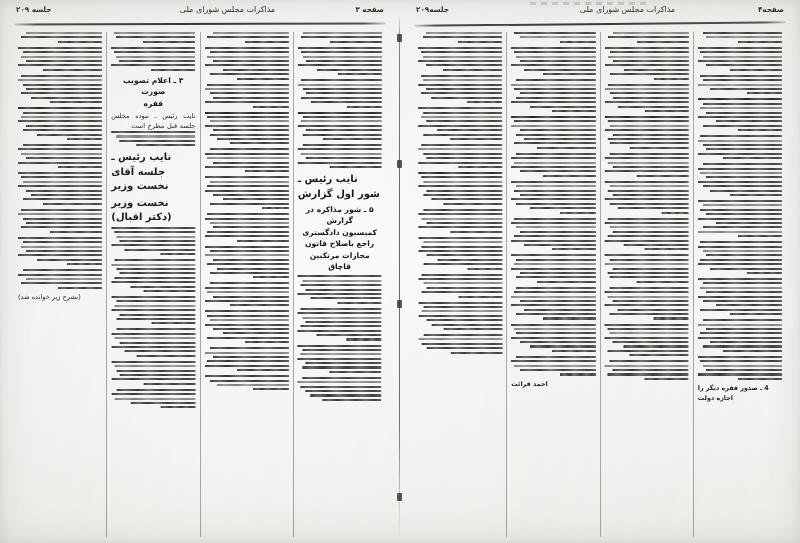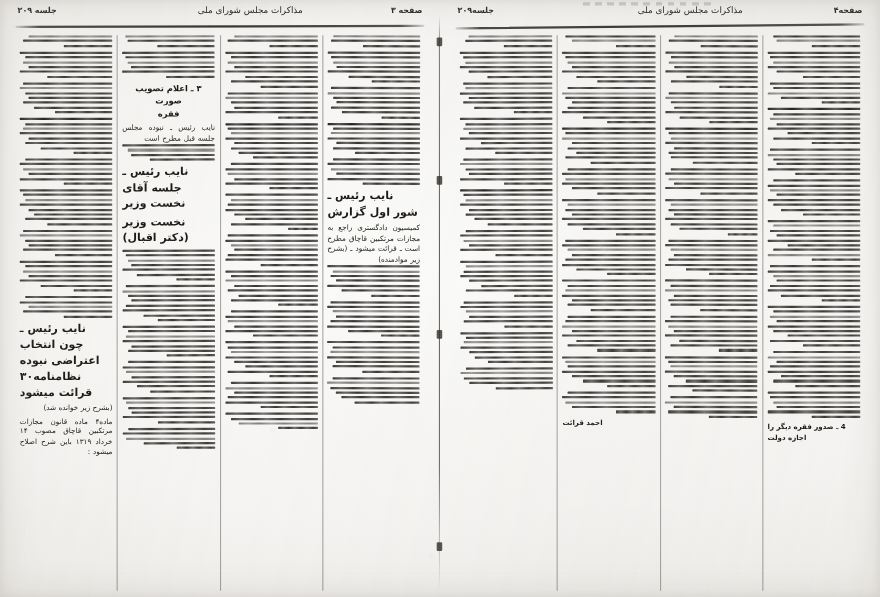--- a/index.html
+++ b/index.html
@@ -211,21 +211,21 @@
     font-size: 10px;
     font-weight: 700;
     color: #1d1a16;
     text-align: left;
     line-height: 1.45;
     margin: 2px 0;
   }
   .txt-center {
     font-size: 6.6px;
     color: #232019;
-    text-align: right;
+    text-align: left;
     line-height: 1.45;
     margin: 2px 0;
   }
   .sig {
     font-size: 6.4px;
     font-weight: 700;
     color: #1d1a16;
     text-align: left;
     line-height: 1.5;
     margin-top: 3px;
@@ -722,22 +722,28 @@
               <i class="ln w94"></i>
                 <i class="ln w100"></i>
                 <i class="ln w97 faint"></i>
               <i class="ln w90"></i>
                 <i class="ln w100"></i>
                 <i class="ln w62"></i>
             </div>
 
             <div class="txt-sub">نایب رئیس ـ شور اول گزارش</div>
 
-
-            <div class="txt">کمیسیون دادگستری راجع به مجازات مرتکبین قاچاق مطرح است ـ قرائت میشود ـ (بشرح زیر موادمنده)</div>
+            <div class="txt-head">
+              <span>۵ ـ</span>
+              <span>شور مذاکره در گزارش</span><br>
+              <span>کمیسیون دادگستری</span><br>
+              <span>راجع باصلاح قانون</span><br>
+              <span>مجازات مرتکبین قاچاق</span>
+            </div>
+
 
             <div class="blk">
               <i class="ln w100"></i>
                 <i class="ln w94 faint"></i>
                 <i class="ln w97"></i>
               <i class="ln w90"></i>
                 <i class="ln w100"></i>
                 <i class="ln w85"></i>
               <i class="ln w52"></i>
             </div>
@@ -1036,23 +1042,21 @@
               <i class="ln w42"></i>
             </div>
             <div class="blk">
               <i class="ln w94"></i>
                 <i class="ln w100"></i>
                 <i class="ln w90 faint"></i>
               <i class="ln w97"></i>
                 <i class="ln w52"></i>
             </div>
 
-            <div class="txt-sub">نایب رئیس ـ چون انتخاب اعتراضی نبوده نظامنامه۳۰ قرائت میشود</div>
             <div class="txt-center">(بشرح زیر خوانده شد)</div>
-            <div class="txt">ماده۴ ماده قانون مجازات مرتکبین قاچاق مصوب ۱۴ خرداد ۱۳۱۹ باین شرح اصلاح میشود :</div>
           </div>
         </div>
 
       </div>
     </div>
 
   </div>
 
   <div id="gutter-divider"></div>
   <div class="gutter-blob" style="top:34px;"></div>

